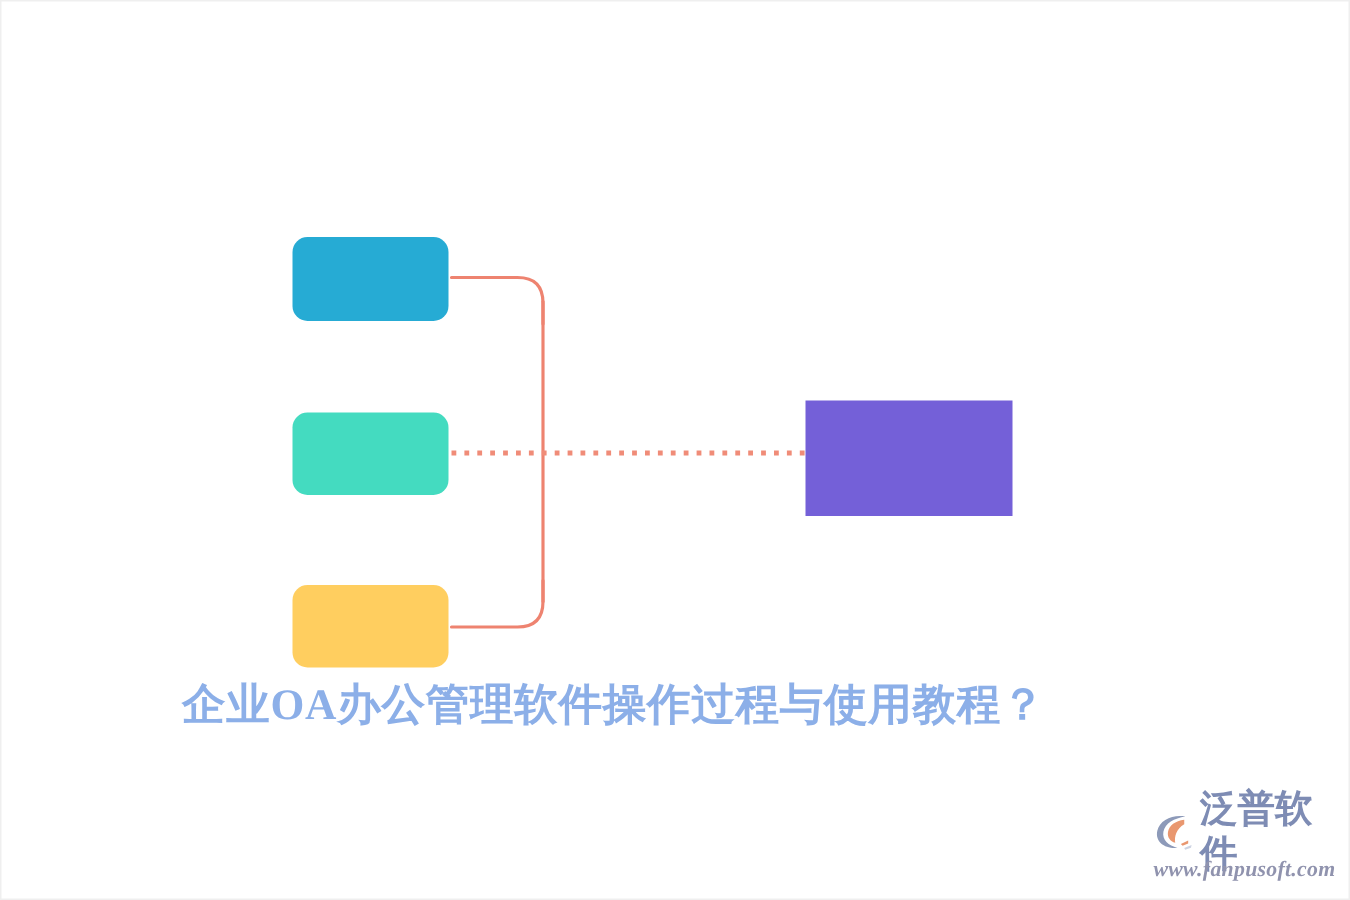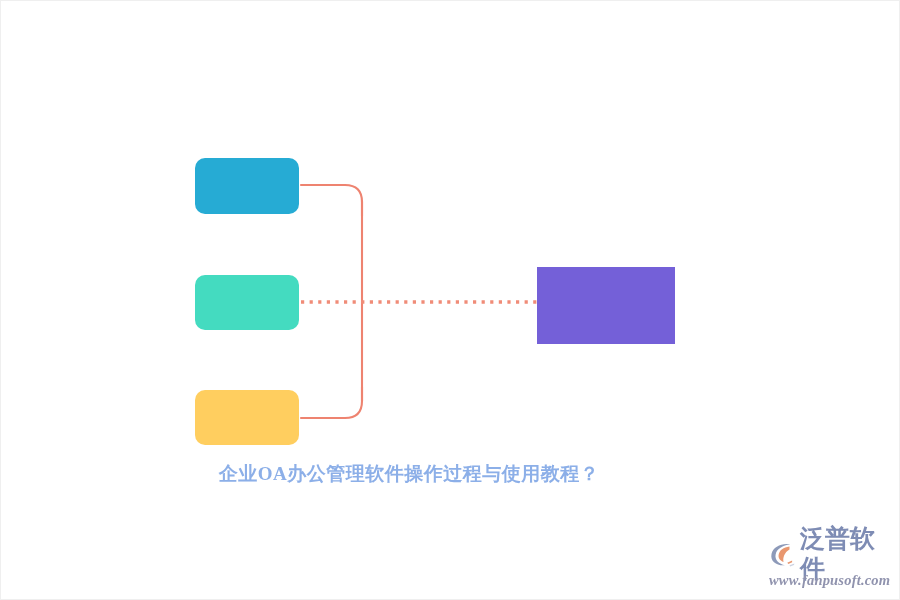--- a/index.html
+++ b/index.html
@@ -78,25 +78,25 @@
     width: 138px;
     height: 77px;
     background: #7460d8;
     border-radius: 0px;
   }
 
   
   .page-title {
     position: absolute;
     left: 0;
-    top: 460px;
+    top: 449px;
     width: 816px;
     text-align: center;
     font-family: "Liberation Serif", serif;
-    font-size: 19px;
+    font-size: 29px;
     font-weight: 700;
     letter-spacing: 0.5px;
     color: #8cafe8;
     white-space: nowrap;
   }
 
   
   .logo {
     position: absolute;
     left: 766px;

